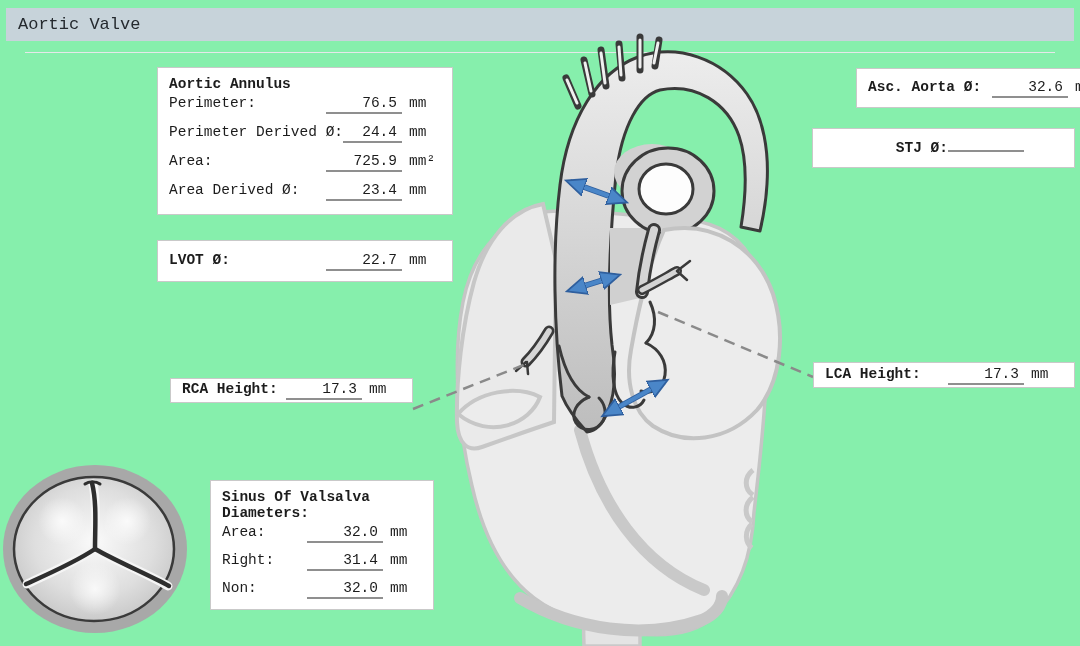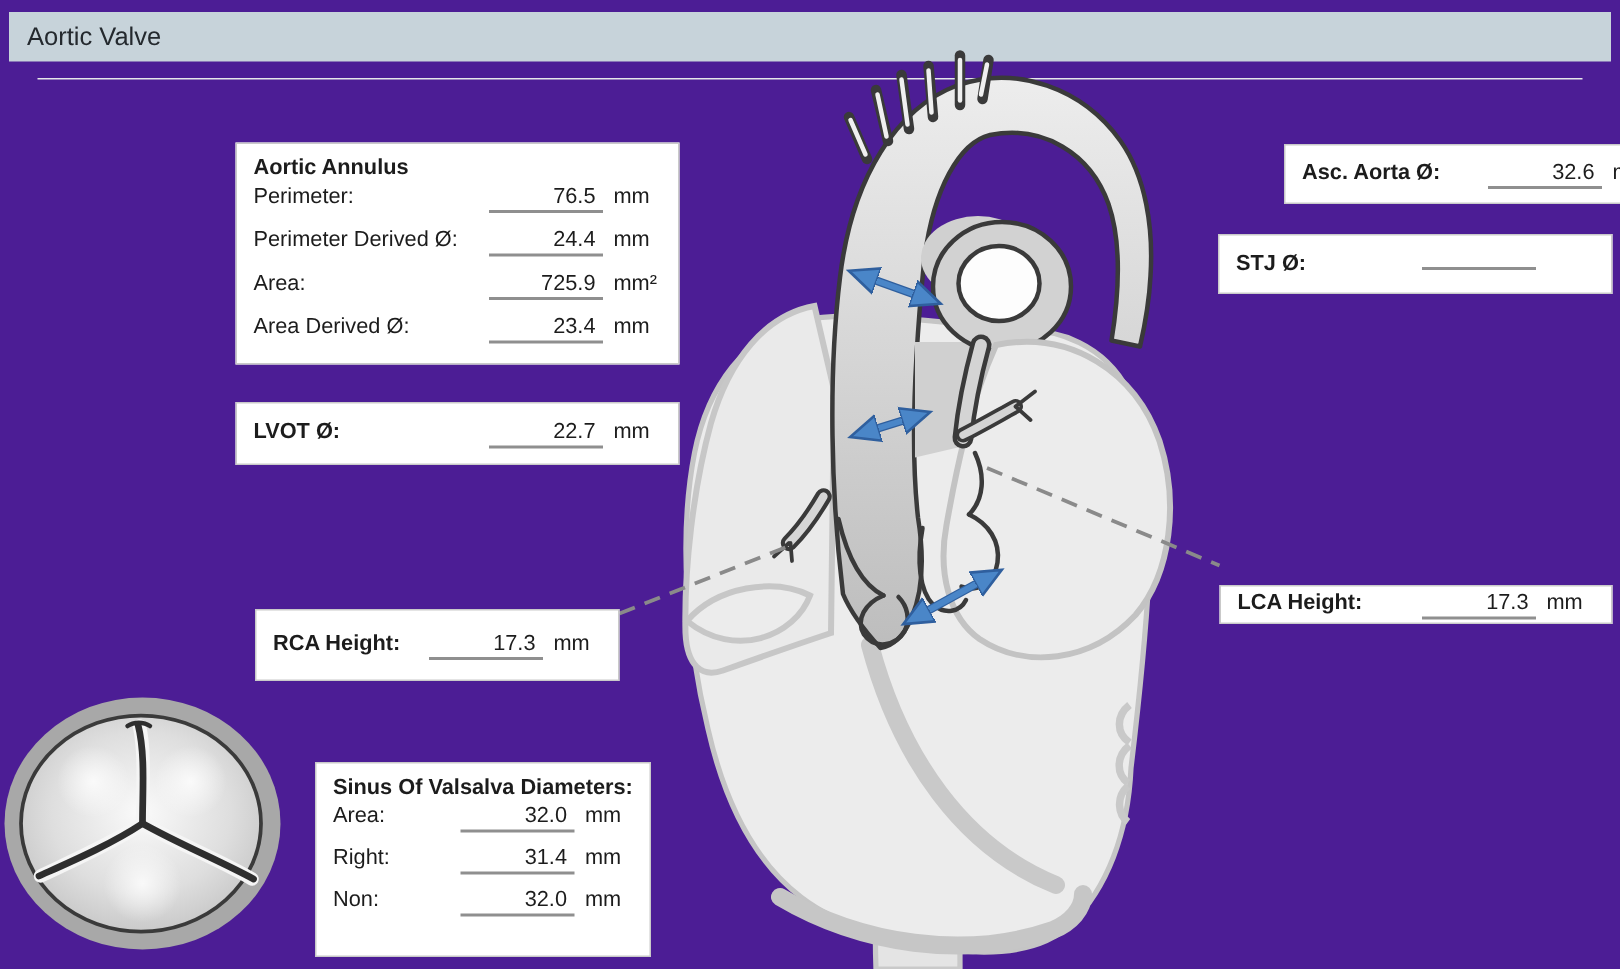--- a/index.html
+++ b/index.html
@@ -1,24 +1,24 @@
 <!DOCTYPE html>
 <html><head>
 <meta charset="utf-8">
 <style>
   html,body{margin:0;padding:0;background:#fff;}
-  #stage{position:relative;width:1080px;height:646px;background:#4c1d95;overflow:hidden;
-         font-family:Liberation Sans, sans-serif;color:#1c1c1c;}
+  #stage{position:relative;width:1080px;height:646px;background:#86efac;overflow:hidden;
+         font-family:Liberation Mono, monospace;color:#1c1c1c;}
   .hdr{position:absolute;left:6px;top:8px;width:1068px;height:33px;background:#c7d3da;
        display:flex;align-items:center;box-sizing:border-box;padding-left:12px;
        font-size:17px;color:#24292e;}
   .subline{position:absolute;left:25px;top:52px;width:1030px;height:1px;background:#e6e8ea;}
   svg.art{position:absolute;left:0;top:0;z-index:1;}
   .box{position:absolute;background:#fff;border:1px solid #c9c9c9;box-sizing:border-box;
-       padding:0 11px;font-size:14.5px;z-index:2;margin-top:28px;}
+       padding:0 11px;font-size:14.5px;z-index:2;}
   .btitle{font-weight:bold;padding:8px 0 3px 0;}
   .mrow{display:flex;align-items:baseline;height:29px;}
   .mrow.s{height:28px;}
   .lbl{flex:1;white-space:nowrap;}
   .lbl.b{font-weight:bold;}
   .vline{width:76px;border-bottom:2px solid #8f8f8f;text-align:right;
          padding:0 5px 1px 0;box-sizing:border-box;white-space:nowrap;}
   .unit{min-width:32px;margin-left:7px;white-space:nowrap;}
   .single{display:flex;align-items:center;}
   .single .mrow{flex:1;height:auto;}
@@ -191,37 +191,37 @@
   </div>
 
   <div class="box single" style="left:157px;top:240px;width:296px;height:42px;">
     <div class="mrow">
       <span class="lbl b">LVOT Ø:</span>
       <span class="vline">22.7</span>
       <span class="unit">mm</span>
     </div>
   </div>
 
-  <div class="box single" style="left:170px;top:378px;width:243px;height:48px;">
+  <div class="box single" style="left:170px;top:378px;width:243px;height:25px;">
     <div class="mrow">
       <span class="lbl b">RCA Height:</span>
       <span class="vline">17.3</span>
       <span class="unit">mm</span>
     </div>
   </div>
 
   <div class="box single" style="left:856px;top:68px;width:263px;height:40px;">
     <div class="mrow">
       <span class="lbl b">Asc. Aorta Ø:</span>
       <span class="vline">32.6</span>
       <span class="unit">mm</span>
     </div>
   </div>
 
-  <div class="box single" style="left:812px;top:128px;width:263px;height:40px;">
+  <div class="box single" style="left:812px;top:128px;width:263px;height:40px;text-align:right;">
     <div class="mrow">
       <span class="lbl b">STJ Ø:</span>
       <span class="vline"></span>
       <span class="unit"></span>
     </div>
   </div>
 
   <div class="box single" style="left:813px;top:362px;width:262px;height:26px;">
     <div class="mrow">
       <span class="lbl b">LCA Height:</span>

